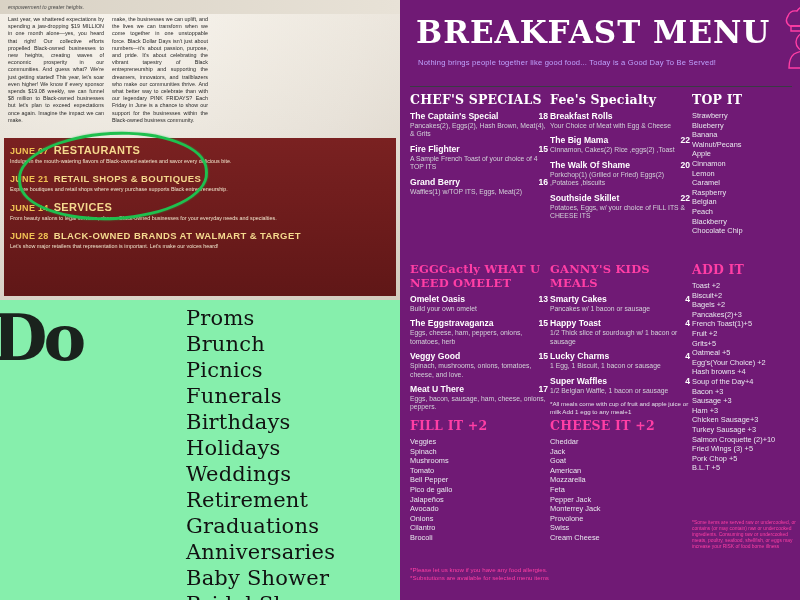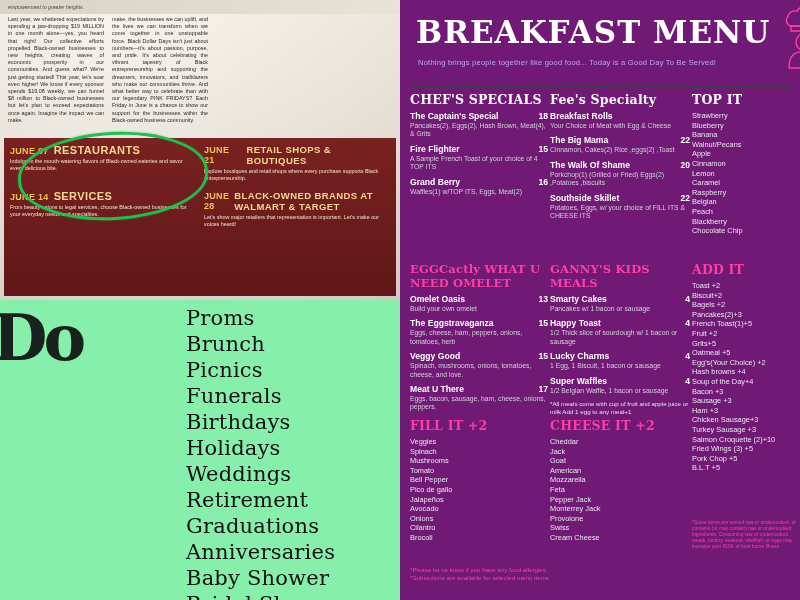--- a/index.html
+++ b/index.html
@@ -38,21 +38,21 @@
   .kicker {
     position:absolute; left:8px; top:4px; width:200px;
     font-size:5.2px; color:#4a4a4a; font-style:italic;
   }
   .calendar {
     position:absolute; left:4px; top:138px; width:392px; height:158px;
     background:#7d1f1f;
     background:linear-gradient(180deg,#7e2020,#631616);
     color:#f3e6c8; padding:4px 6px;
   }
-  .cal-grid { display:grid; grid-template-columns:1fr 1fr; gap:2px 8px; }
+  .cal-grid { display:grid; grid-template-columns:1fr; gap:2px 8px; }
   .cal-cell { padding:2px 0 4px 0; }
   .cal-head { display:flex; align-items:baseline; gap:5px; }
   .cal-date {
     color:#f2c14e; font-weight:bold; font-size:9px; line-height:10px;
     letter-spacing:0.3px;
   }
   .cal-title {
     color:#f6d98a; font-weight:bold; font-size:11px; letter-spacing:0.4px;
   }
   .cal-title.small { font-size:9.5px; }

